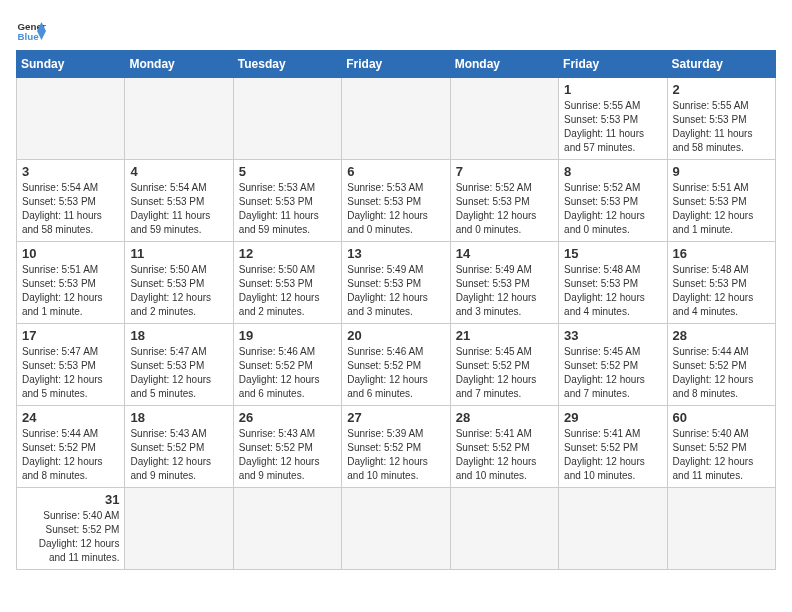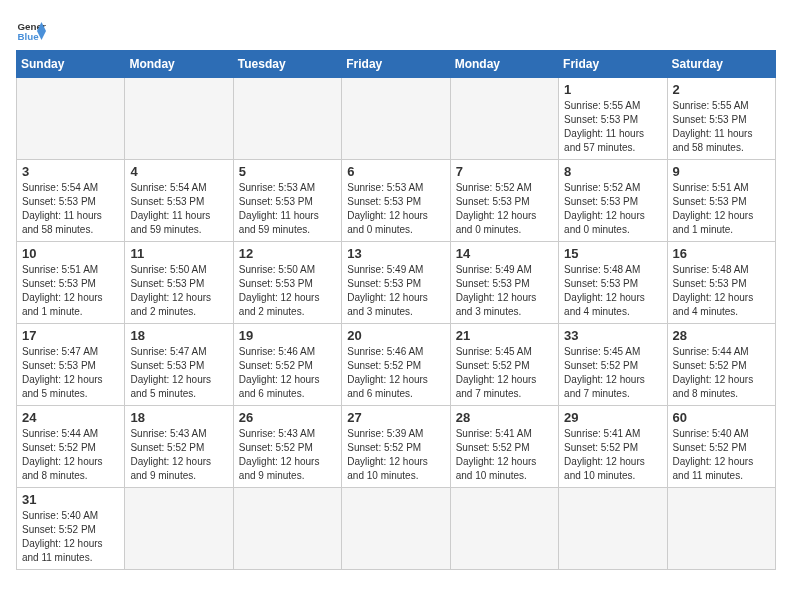--- a/index.html
+++ b/index.html
@@ -67,20 +67,21 @@
       font-size: 13px;
       margin-bottom: 2px;
     }
     .day-info {
       font-size: 10px;
       color: #333;
       line-height: 1.4;
     }
     .last-row td {
       height: 70px;
+      text-align: right;
     }
   </style>
 </head>
 <body>
 
 <div class="header-section">
   <div class="logo">
     <svg class="logo-icon" viewBox="0 0 40 40" xmlns="http://www.w3.org/2000/svg">
       <text x="2" y="18" font-size="13" font-weight="bold" fill="#333" font-family="Arial">General</text>
       <text x="2" y="32" font-size="13" font-weight="bold" fill="#4a90d9" font-family="Arial">Blue</text>

